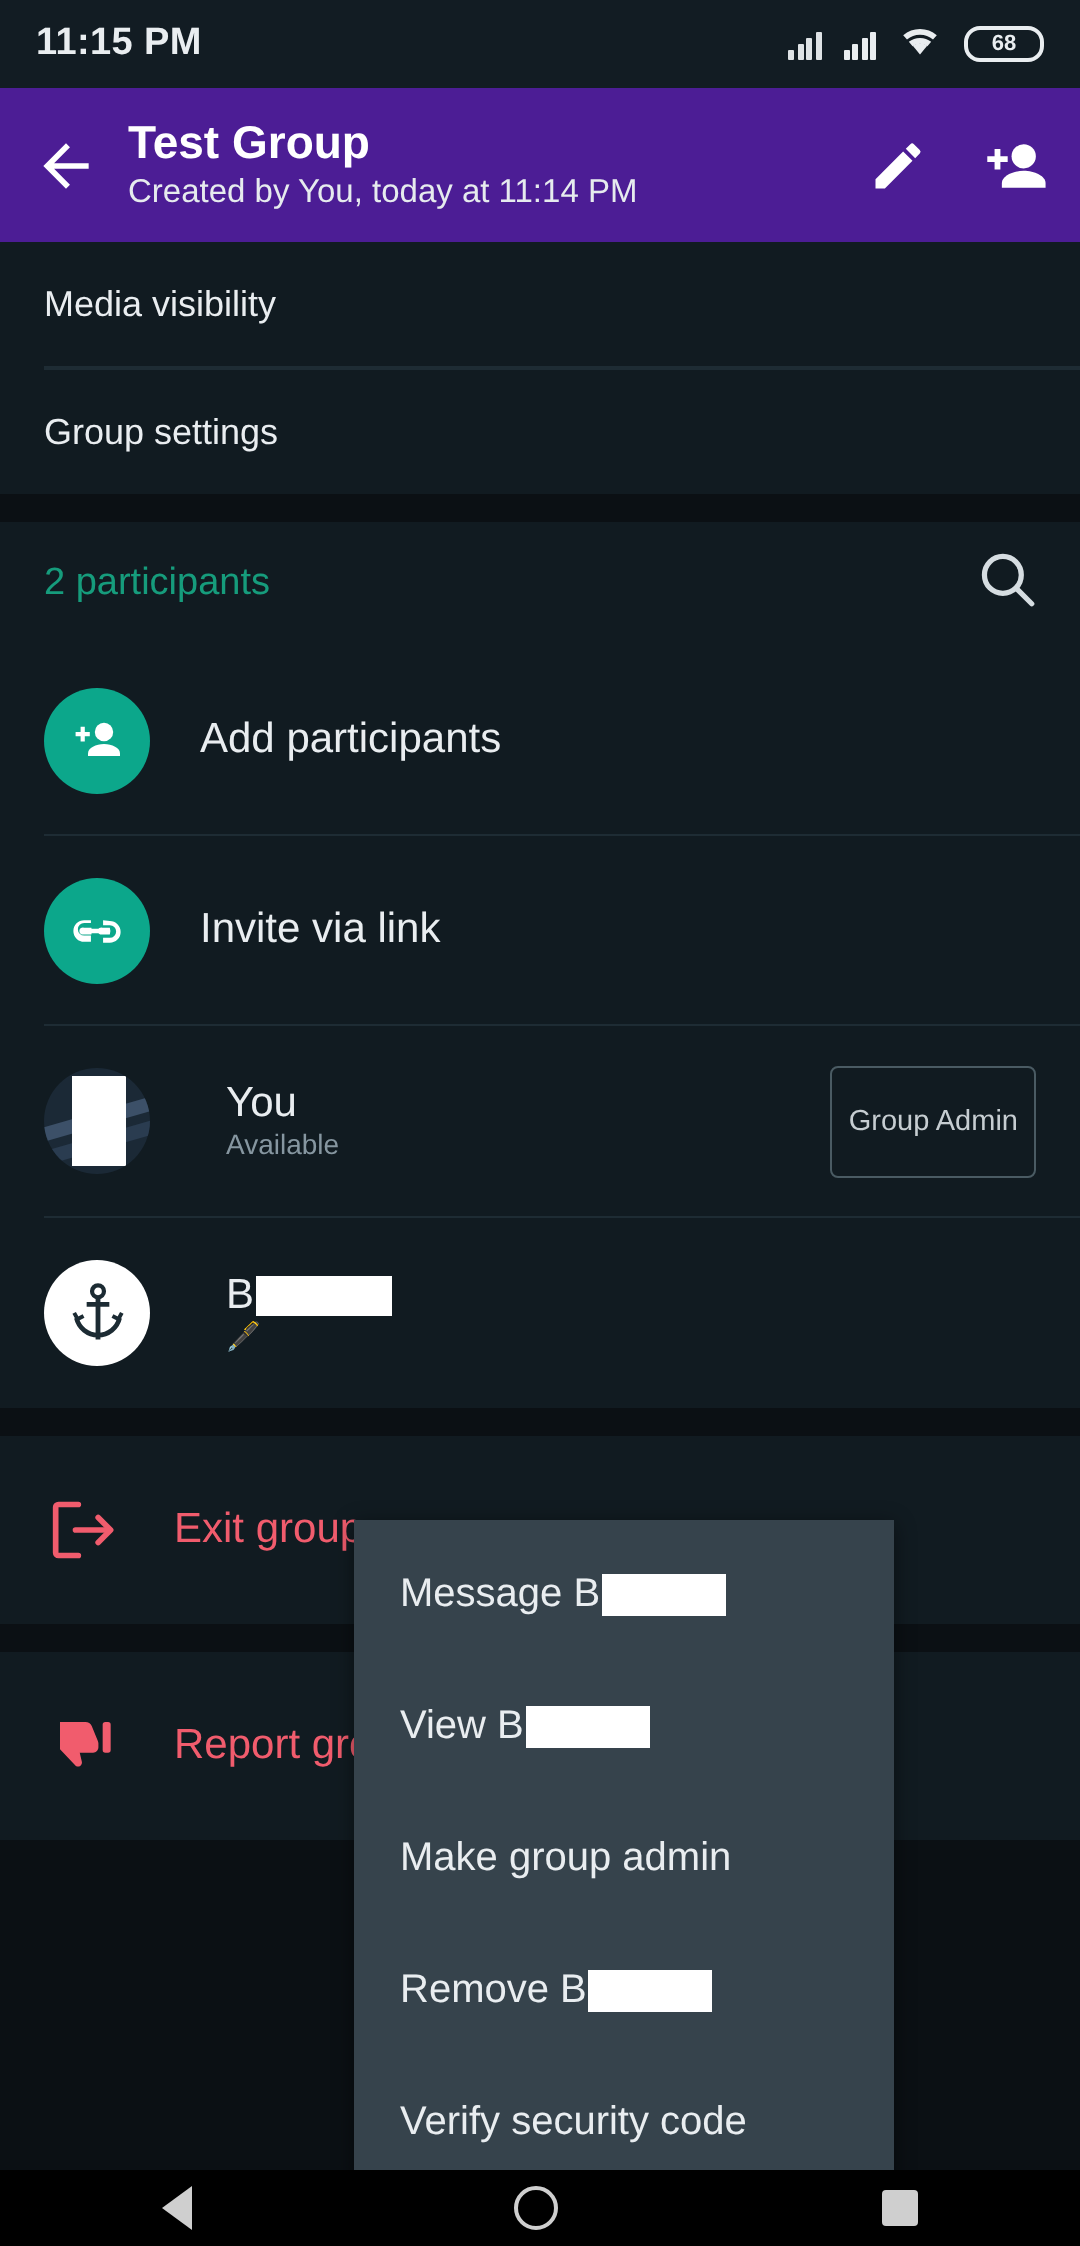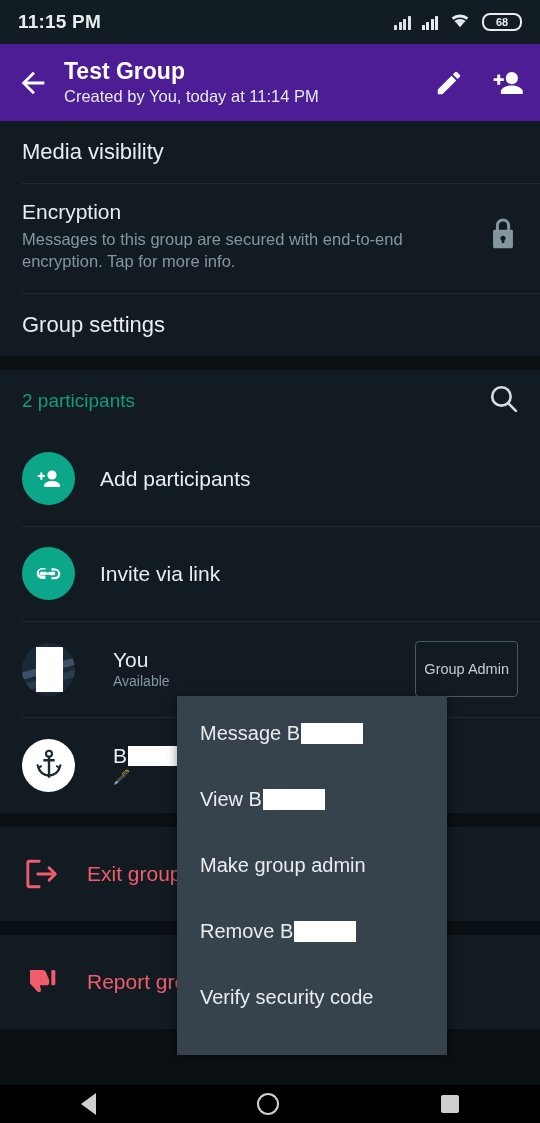--- a/index.html
+++ b/index.html
@@ -43,21 +43,21 @@
   .hdr-actions svg { display:block; }
 
   
   .body { position:absolute; top:121px; left:0; width:540px; bottom:38px; background:#0B1014; }
   .card { background:#111B21; }
   .row-pad { padding:0 22px; }
   .divider { height:1px; background:#1E2C34; margin-left:22px; }
   .gap { height:14px; background:#0B1014; }
 
   .simple-row { height:62px; display:flex; align-items:center; }
-  .simple-row .lbl { font-size:22px; color:#E9EDF0; }
+  .simple-row .lbl { font-size:18px; color:#E9EDF0; }
 
   .enc-row { display:flex; align-items:center; padding:16px 22px 20px; }
   .enc-txt { flex:1; }
   .enc-title { font-size:21px; color:#E9EDF0; margin-bottom:4px; }
   .enc-desc { font-size:16.5px; color:#8696A0; line-height:1.35; }
   .lock-icon { margin-left:14px; flex:none; }
 
   
   .part-head { height:62px; display:flex; align-items:center; padding:0 20px 0 22px; }
   .part-count { font-size:19px; color:#169C7C; font-weight:500; }
@@ -88,21 +88,21 @@
     border:1px solid #4A5B63; border-radius:4px; padding:19px 8px;
     font-size:14.5px; color:#C6CDD1; margin-left:auto; flex:none;
   }
 
   .danger-row { height:94px; display:flex; align-items:center; padding:0 22px; }
   .danger-lbl { font-size:21px; color:#F15C6D; margin-left:25px; }
   .danger-ico { width:40px; display:flex; justify-content:center; flex:none; }
 
   
   .ctx-menu {
-    position:absolute; left:177px; top:696px; width:270px; height:359px;
+    position:absolute; left:177px; top:760px; width:270px; height:359px;
     background:#36434C; box-shadow:0 2px 10px rgba(0,0,0,.45);
     padding-top:4px; z-index:20;
   }
   .ctx-item {
     height:66px; display:flex; align-items:center; padding:0 23px;
     font-size:20px; color:#E9EDF0; white-space:nowrap;
   }
   .ctx-redact { display:inline-block; width:62px; height:21px; background:#fff; margin-left:1px; }
 
   
@@ -172,33 +172,20 @@
   </div>
 
   <div class="body">
 
     <div class="card">
       <div class="simple-row row-pad">
         <span class="lbl">Media visibility</span>
       </div>
       <div class="divider"></div>
 
-      <div class="enc-row">
-        <span class="enc-txt">
-          <div class="enc-title">Encryption</div>
-          <div class="enc-desc">Messages to this group are secured with end-to-end encryption. Tap for more info.</div>
-        </span>
-        <span class="lock-icon">
-          <svg width="30" height="34" viewBox="0 0 20 24">
-              <path d="M10 1a5 5 0 0 0-5 5v3H4a1 1 0 0 0-1 1v11a1 1 0 0 0 1 1h12a1 1 0 0 0 1-1V10a1 1 0 0 0-1-1h-1V6a5 5 0 0 0-5-5zm0 2.2A2.9 2.9 0 0 1 12.9 6v3H7.1V6A2.9 2.9 0 0 1 10 3.2z" fill="#8696A0"></path>
-              <circle cx="10" cy="15" r="1.8" fill="#111B21"></circle>
-              <rect x="9.1" y="15" width="1.8" height="3.4" fill="#111B21"></rect>
-            </svg>
-        </span>
-      </div>
       <div class="divider"></div>
 
       <div class="simple-row row-pad">
         <span class="lbl">Group settings</span>
       </div>
     </div>
 
     <div class="gap"></div>
 
     <div class="card">

